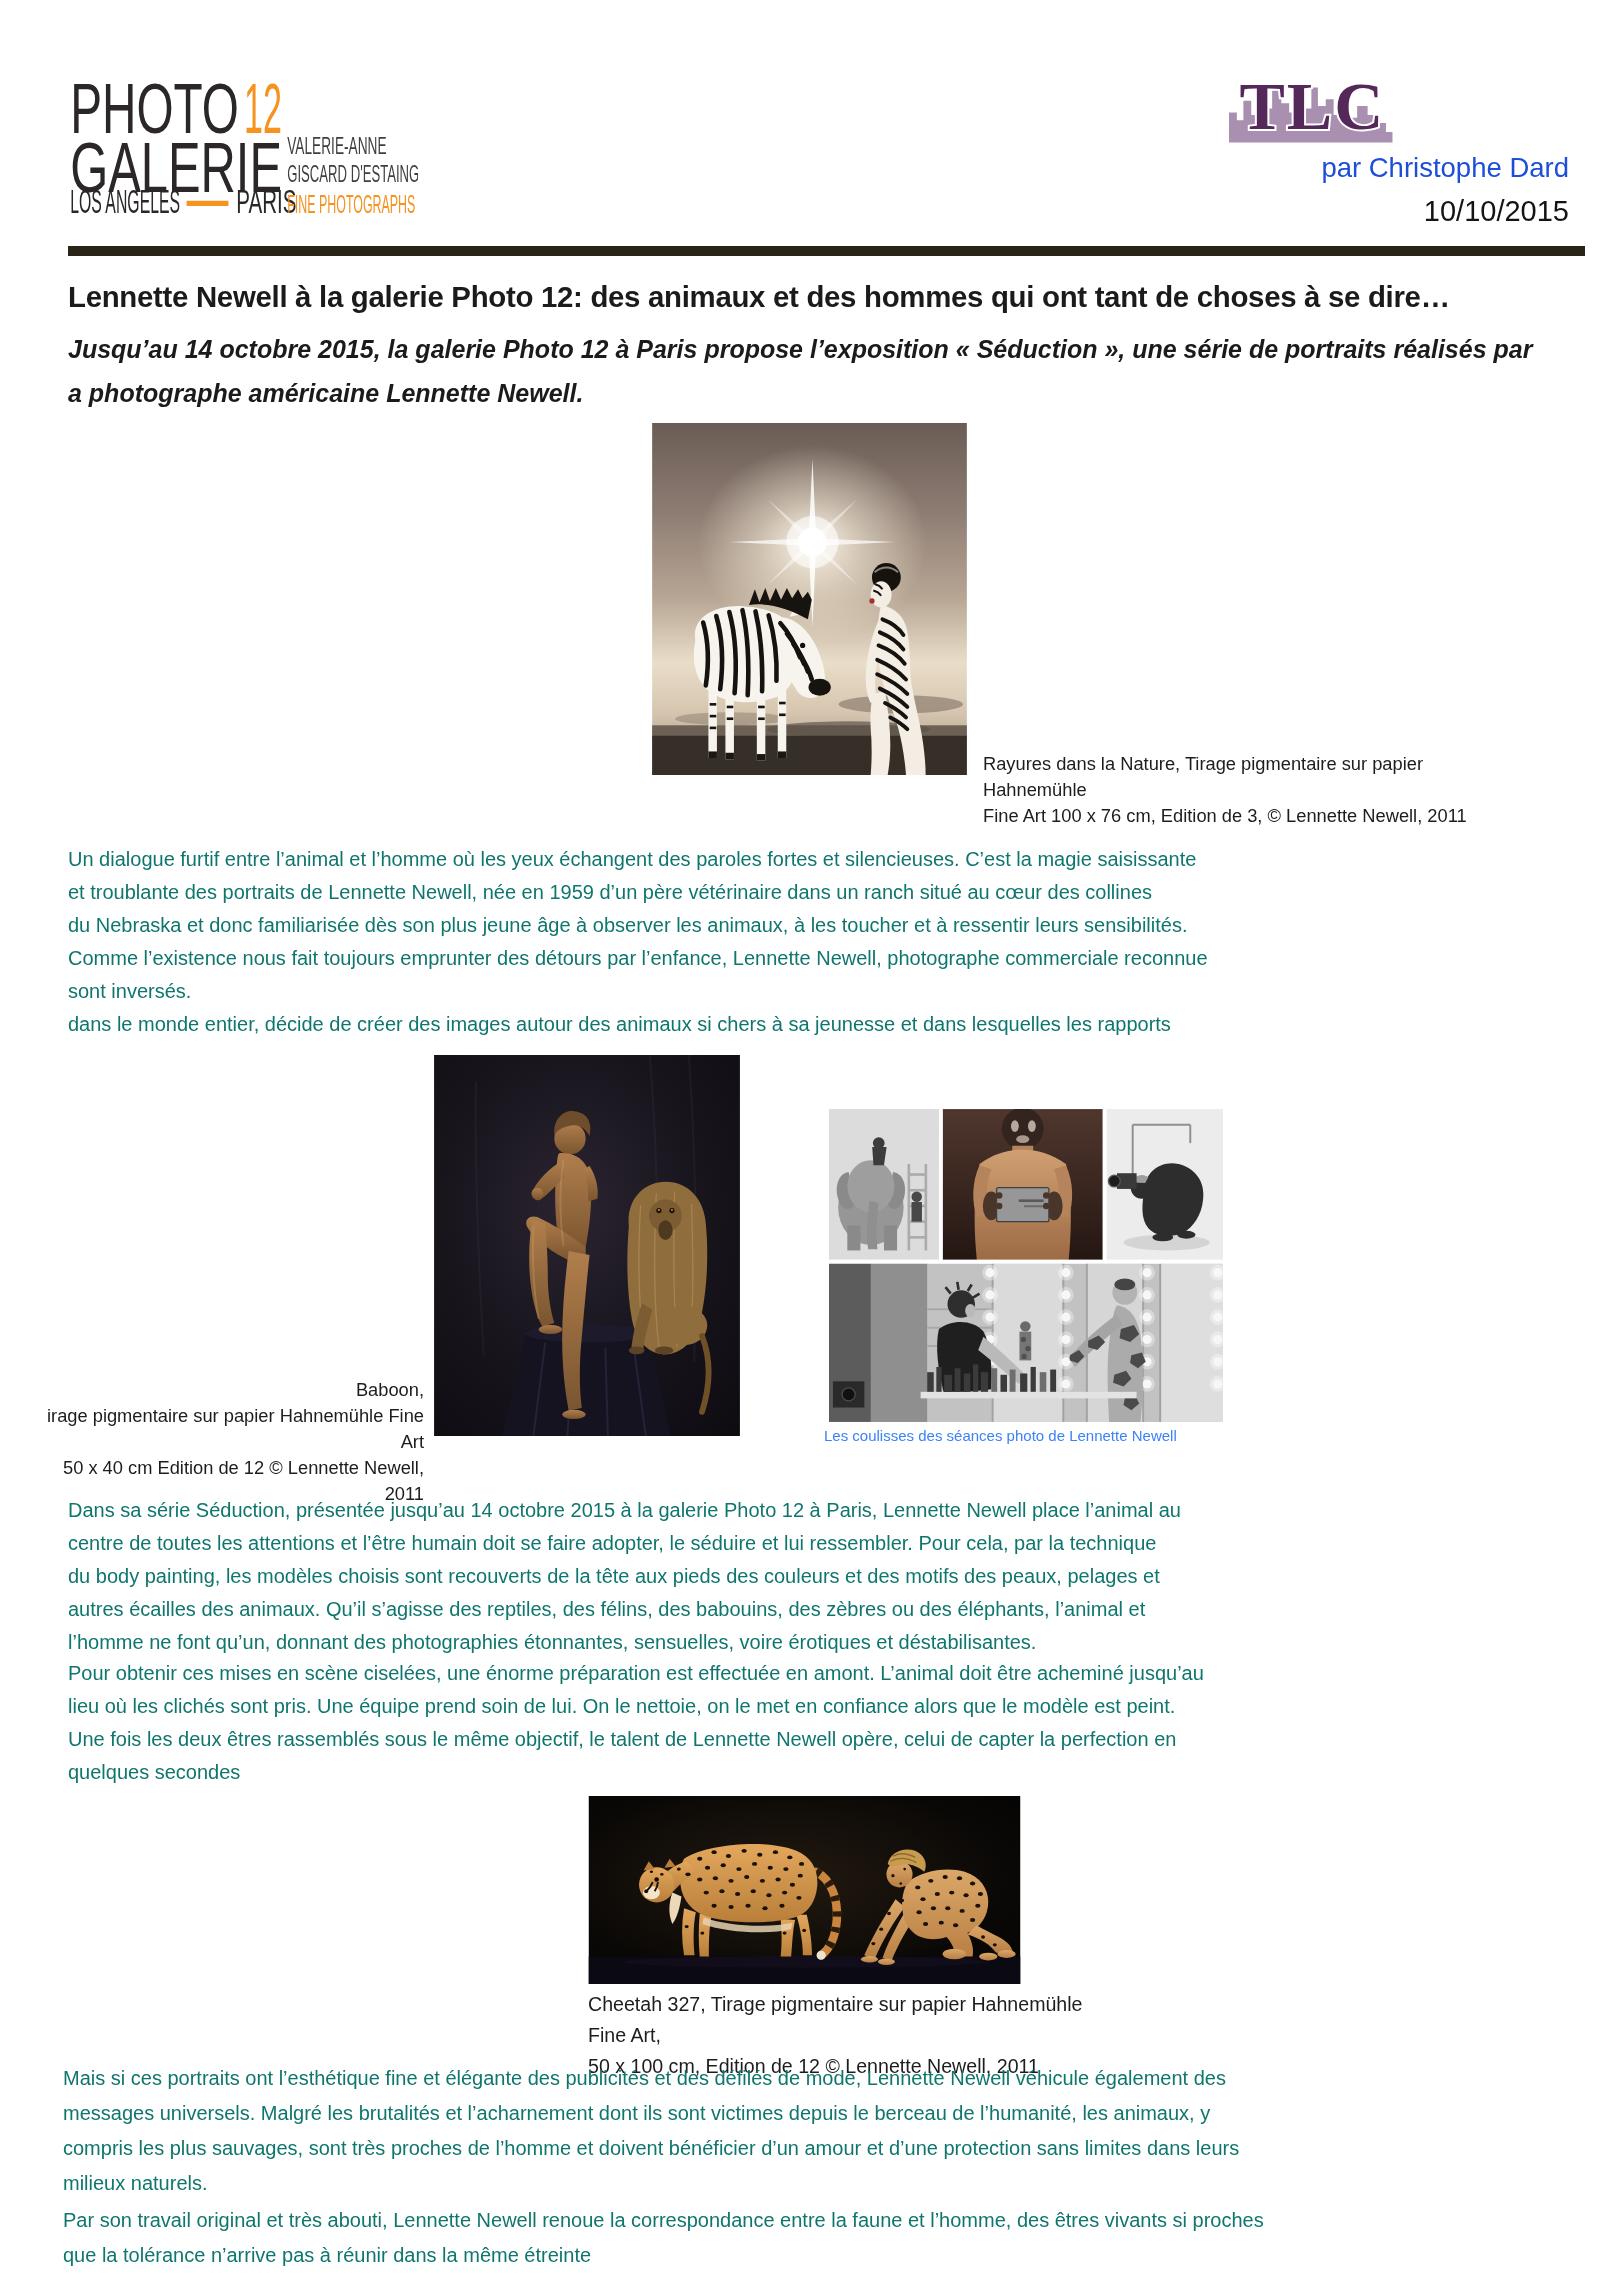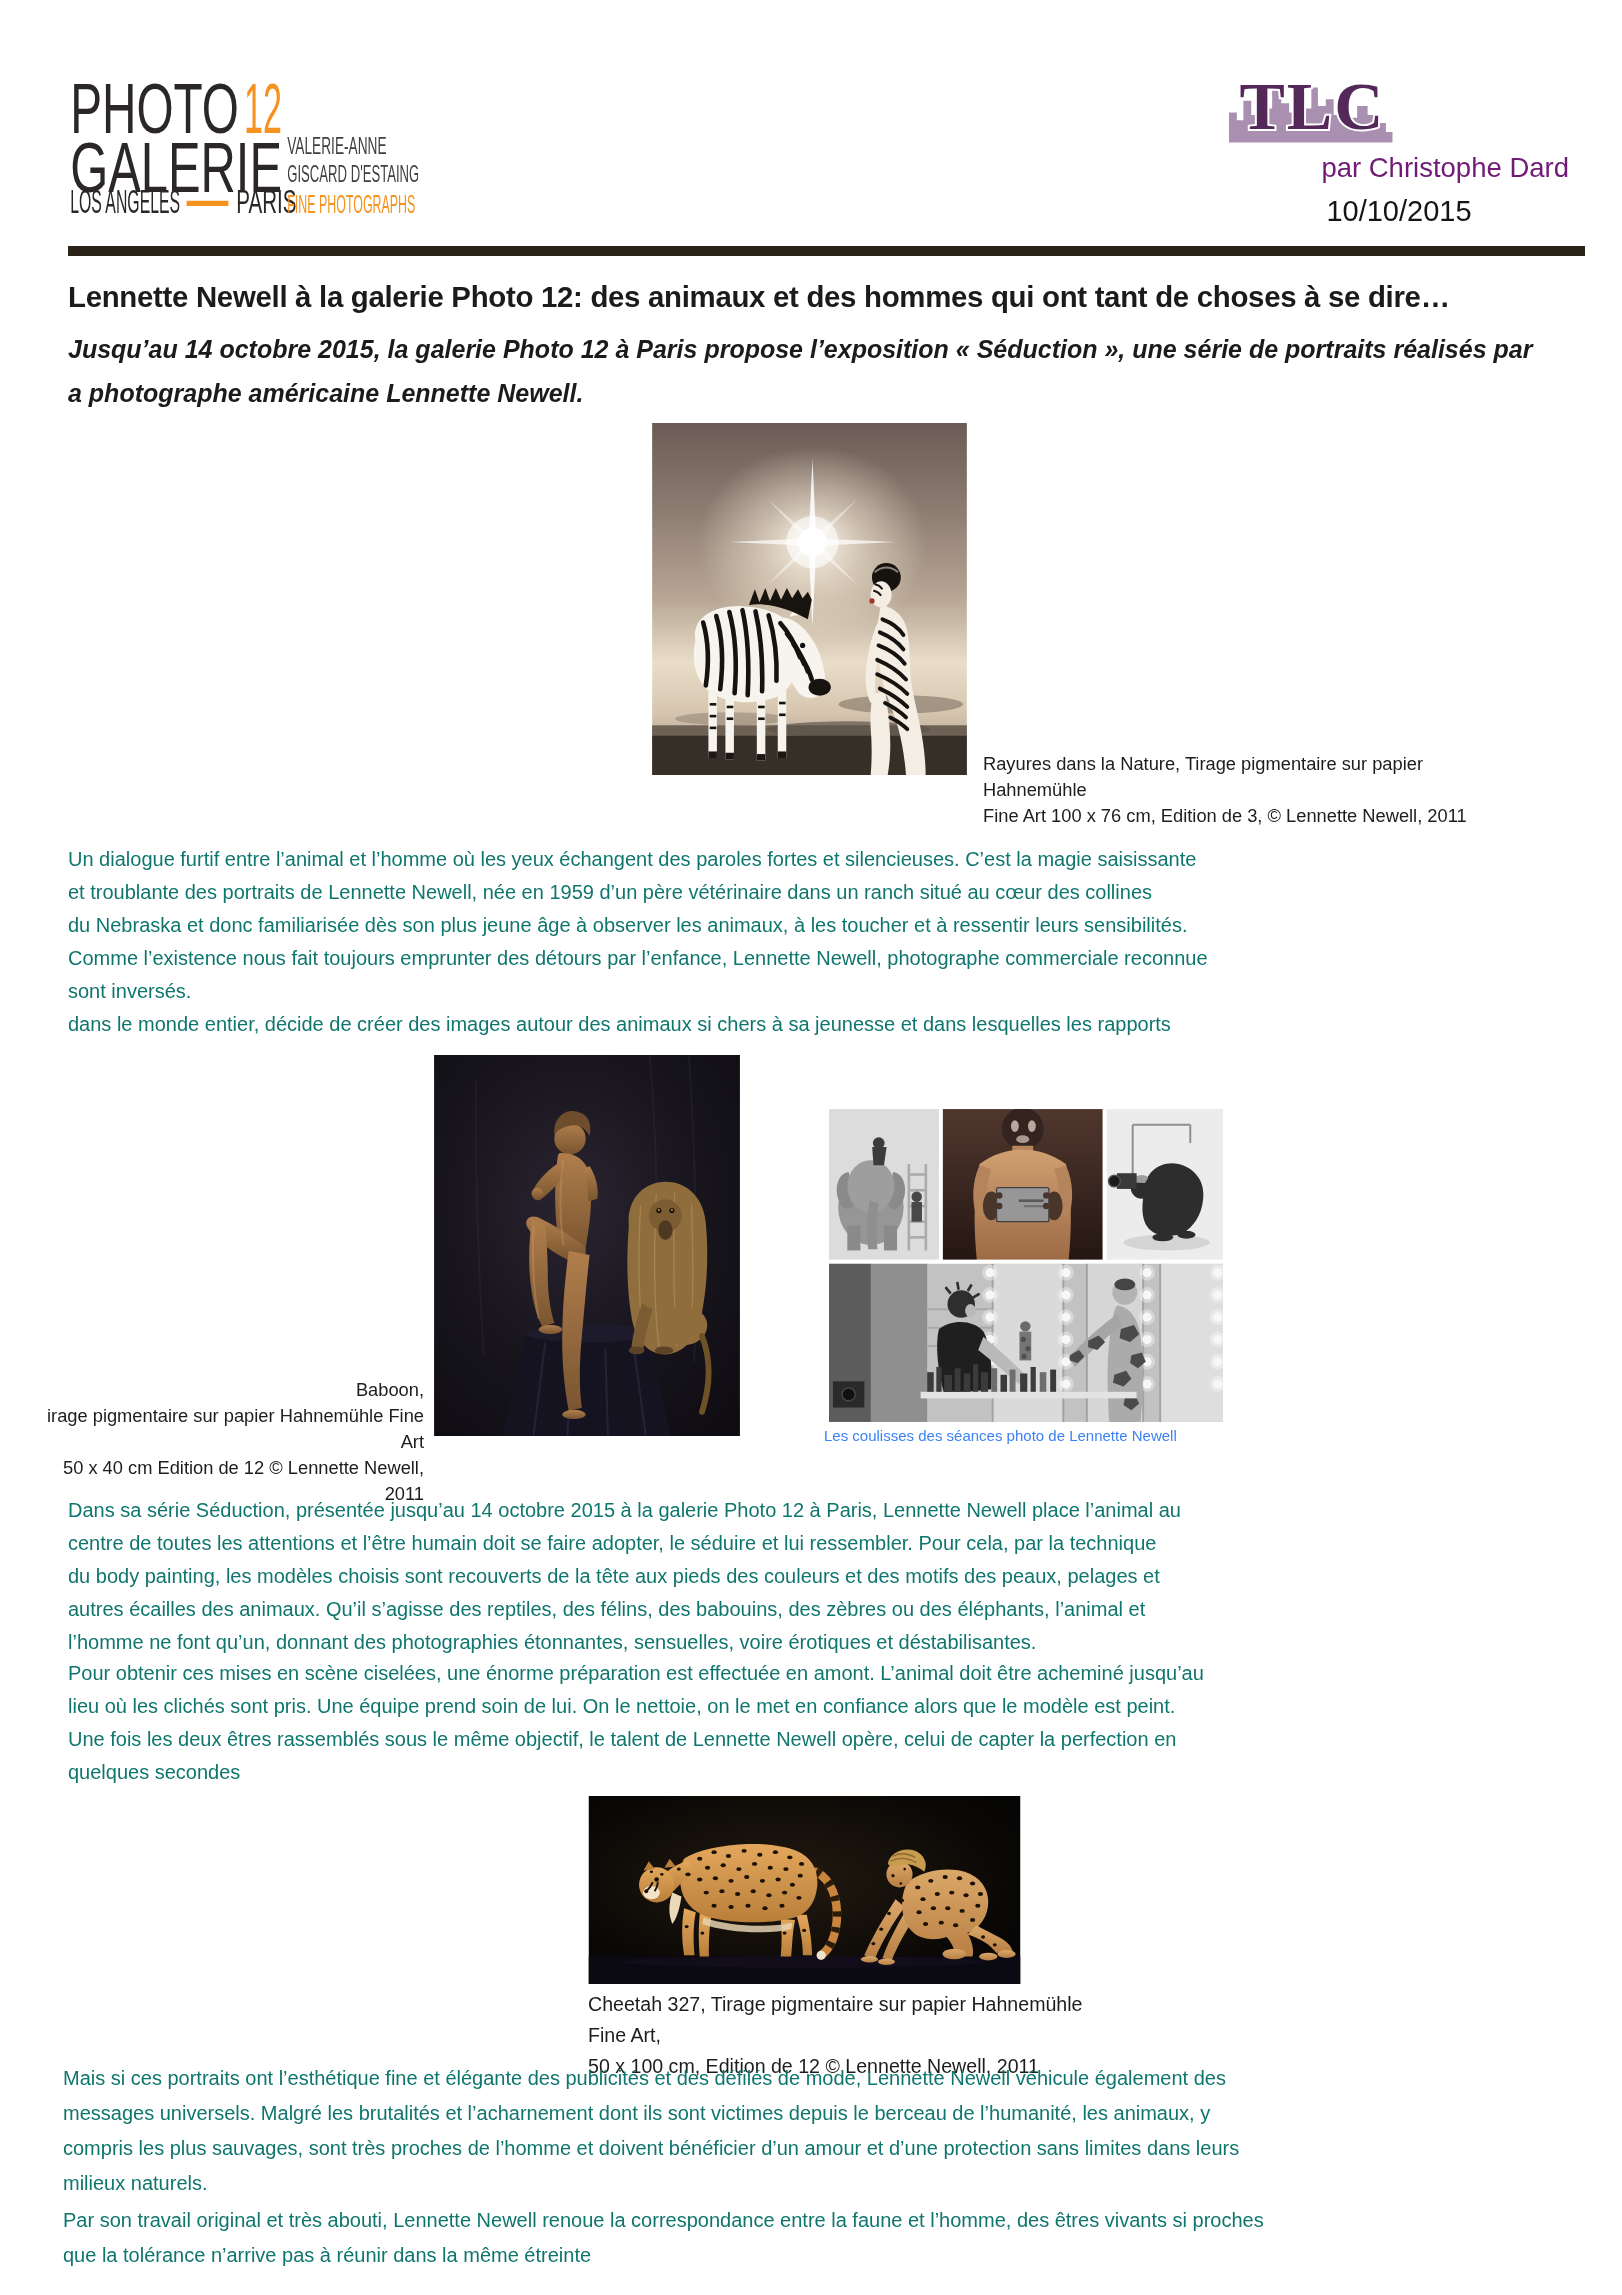--- a/index.html
+++ b/index.html
@@ -5,22 +5,22 @@
   html,body{margin:0;padding:0;background:#ffffff;}
   #page{position:relative;width:1593px;height:2295px;background:#ffffff;
         font-family:"Liberation Sans",sans-serif;color:#1d1d1d;overflow:hidden;}
   .abs{position:absolute;}
   
   #tlc-words{position:absolute;left:1404px;top:73px;line-height:37px;font-size:37px;
              font-weight:bold;letter-spacing:1.3px;color:#161616;}
   .tlc-word{display:inline-block;margin-right:9.2px;}
   .tlc-word::first-letter{color:#54295A;}
   #byline{position:absolute;left:1229px;top:152px;width:340px;text-align:right;
-          font-size:27.5px;color:#701a75;}
-  #date{position:absolute;left:1229px;top:195px;width:340px;text-align:center;
+          font-size:27.5px;color:#1d4ed8;}
+  #date{position:absolute;left:1229px;top:195px;width:340px;text-align:right;
         font-size:29px;color:#141414;}
   #rule{position:absolute;left:68px;top:246px;width:1517px;height:9.8px;background:#2A2318;}
   
   #title{position:absolute;left:68px;top:280px;width:1525px;font-size:29.4px;font-weight:bold;
          letter-spacing:-0.3px;color:#1b1b1b;white-space:nowrap;}
   #subtitle{position:absolute;left:68px;top:327px;width:1531px;font-size:25px;font-weight:bold;
             font-style:italic;line-height:44px;color:#1b1b1b;}
   .bodypara{position:absolute;left:68px;width:1525px;font-size:20px;line-height:33px;color:#0f766e;}
   .bodypara .tline,#subtitle .tline{white-space:nowrap;}
   .caption{font-size:18.3px;line-height:26px;color:#1d1d1d;}

